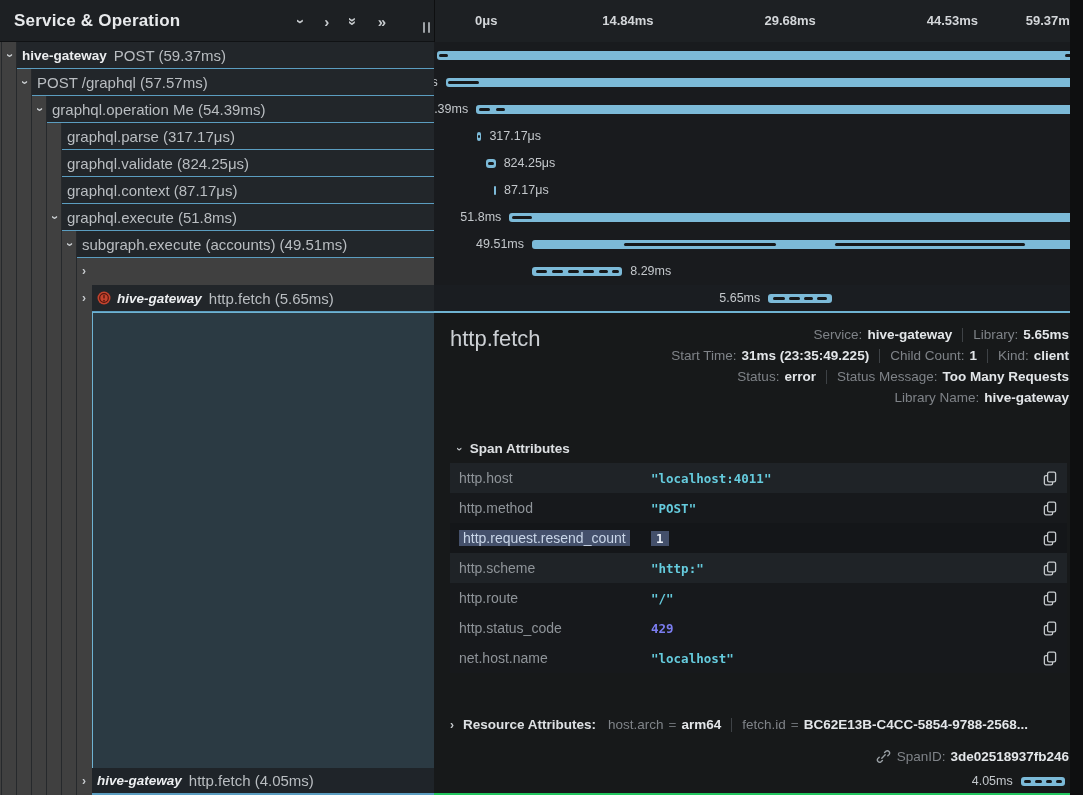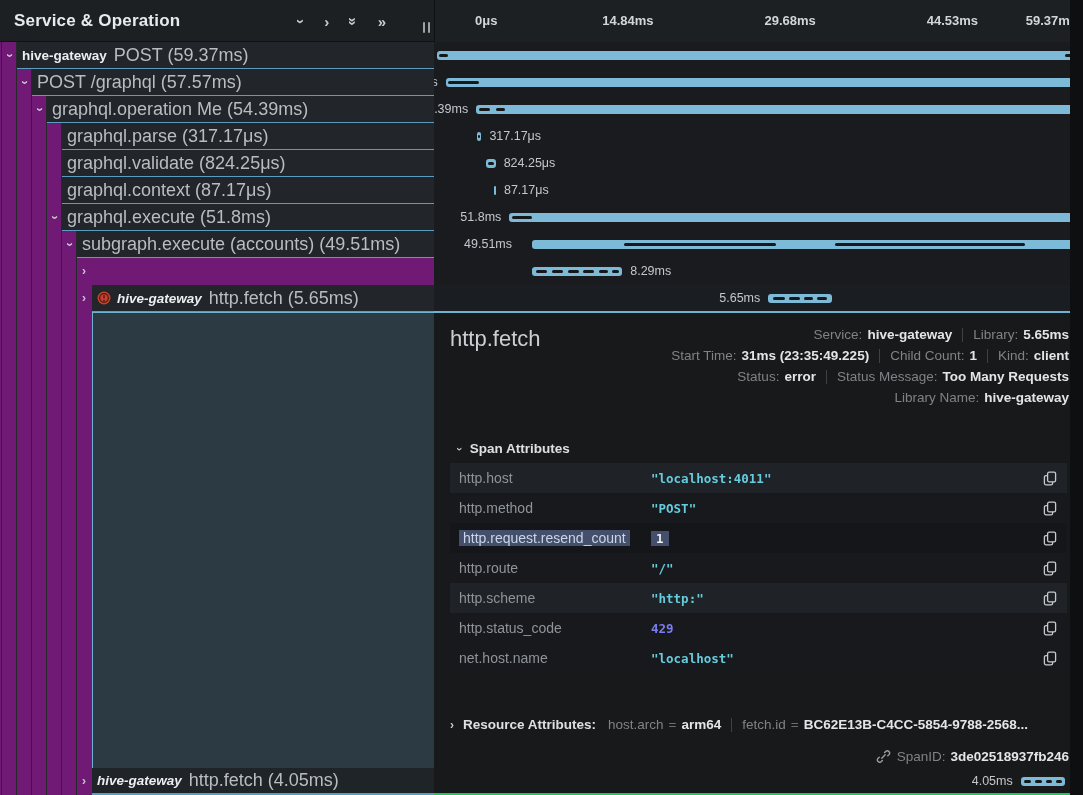--- a/index.html
+++ b/index.html
@@ -1,19 +1,19 @@
 <!DOCTYPE html>
 <html style="--bar: #7cbad8; --string: #65cbdd; --number: #7b7df0; --selection: #44506b;"><head>
 <meta charset="utf-8">
 <style>
   * { margin:0; padding:0; box-sizing:border-box; }
   html,body { background:#0e0f10; }
   #app {
     position:relative; width:1070px; height:795px; overflow:hidden;
-    background:#701a75;
+    background:#404040;
     font-family:"Liberation Sans","DejaVu Sans",sans-serif;
     -webkit-font-smoothing:antialiased;
   }
   
   .hdr-left {
     position:absolute; left:0; top:0; width:434px; height:42px;
     background:#1d2023; border-bottom:1px solid #101214;
     display:flex; align-items:center; z-index:5;
   }
   .hdr-title { color:#e8eaec; font-size:17px; font-weight:bold; margin-left:14px; letter-spacing:.2px; }
@@ -32,21 +32,21 @@
   
   .guide { position:absolute; top:42px; bottom:0; width:1px; background:#26292c; z-index:0; }
   .tree-chev { position:absolute; width:14px; height:27px; line-height:27px; text-align:center;
     color:#c6cacd; font-size:12px; font-weight:bold; z-index:2; cursor:pointer; }
   .tree-chev span{display:inline-block;}
   .tree-box {
     position:absolute; height:27px; background:#22262a;
     border-bottom:1px solid #5b9dc0; z-index:1; cursor:pointer;
     display:flex; align-items:center; padding-left:5px; overflow:hidden; white-space:nowrap;
   }
-  .tree-label { color:#b9bdc1; font-size:18px; }
+  .tree-label { color:#b9bdc1; font-size:15px; }
   .tree-svc   { color:#eceef0; font-size:13.5px; font-weight:bold; margin-right:7px; }
   .tree-svc.it { font-style:italic; }
   .err-ico { width:14px; height:14px; margin-right:6px; flex:0 0 auto; }
   
   .tl-row { position:absolute; left:434px; width:649px; height:27px; overflow:hidden; z-index:1; background:#191b1e; }
   .tl-row.sel { background:#1a1d21; }
   .bar { position:absolute; top:9px; height:9px; background:var(--bar); border-radius:3px; min-width:2px; }
   .seg { position:absolute; top:3px; height:3px; background:#16181a; border-radius:2px; }
   .tl-label { position:absolute; top:0; line-height:27px; font-size:12.5px; color:#c3c7cb; white-space:nowrap; }
   
@@ -213,21 +213,21 @@
         <div class="bar" style="left: 11.6%; width: 87.5%;">
           <div class="seg" style="left: 0.4%; width: 3.6%;"></div>
         </div>
         <span class="tl-label" style="right: 88.4%; margin-right: 8px;">51.8ms</span>
       </div>
       <div class="tl-row" style="top: 231px;">
         <div class="bar" style="left: 15.1%; width: 83.4%;">
           <div class="seg" style="left: 17%; width: 28%;"></div>
           <div class="seg" style="left: 56%; width: 35%;"></div>
         </div>
-        <span class="tl-label" style="right: 84.9%; margin-right: 20px;">49.51ms</span>
+        <span class="tl-label" style="right: 84.9%; margin-right: 8px;">49.51ms</span>
       </div>
       <div class="tl-row" style="top: 258px;">
         <div class="bar" style="left: 15.1%; width: 13.9%;">
           <div class="seg" style="left: 5%; width: 12%;"></div>
           <div class="seg" style="left: 22%; width: 12%;"></div>
           <div class="seg" style="left: 40%; width: 12%;"></div>
           <div class="seg" style="left: 57%; width: 12%;"></div>
           <div class="seg" style="left: 74%; width: 10%;"></div>
           <div class="seg" style="left: 89%; width: 7%;"></div>
         </div>
@@ -307,33 +307,33 @@
         <div class="attr-row selrow">
           <span class="attr-key"><span class="hl-key">http.request.resend_count</span></span>
           <span class="attr-val t-number"><span class="hl-val">1</span></span>
           <span class="copy-btn">
             <svg width="14" height="15" viewBox="0 0 14 15" fill="none" stroke="#c6cacd" stroke-width="1.3" stroke-linejoin="round">
               <rect x="4.6" y="1.2" width="8" height="9.6" rx="1.6"></rect>
               <path d="M9.6 10.8 v1.4 a1.6 1.6 0 0 1 -1.6 1.6 H3 a1.6 1.6 0 0 1 -1.6 -1.6 V6.2 a1.6 1.6 0 0 1 1.6 -1.6 h1.6"></path>
             </svg>
           </span>
         </div>
+        <div class="attr-row zeb0">
+          <span class="attr-key">http.scheme</span>
+          <span class="attr-val t-string">"http:"</span>
+          <span class="copy-btn">
+            <svg width="14" height="15" viewBox="0 0 14 15" fill="none" stroke="#c6cacd" stroke-width="1.3" stroke-linejoin="round">
+              <rect x="4.6" y="1.2" width="8" height="9.6" rx="1.6"></rect>
+              <path d="M9.6 10.8 v1.4 a1.6 1.6 0 0 1 -1.6 1.6 H3 a1.6 1.6 0 0 1 -1.6 -1.6 V6.2 a1.6 1.6 0 0 1 1.6 -1.6 h1.6"></path>
+            </svg>
+          </span>
+        </div>
         <div class="attr-row zeb1">
           <span class="attr-key">http.route</span>
           <span class="attr-val t-string">"/"</span>
-          <span class="copy-btn">
-            <svg width="14" height="15" viewBox="0 0 14 15" fill="none" stroke="#c6cacd" stroke-width="1.3" stroke-linejoin="round">
-              <rect x="4.6" y="1.2" width="8" height="9.6" rx="1.6"></rect>
-              <path d="M9.6 10.8 v1.4 a1.6 1.6 0 0 1 -1.6 1.6 H3 a1.6 1.6 0 0 1 -1.6 -1.6 V6.2 a1.6 1.6 0 0 1 1.6 -1.6 h1.6"></path>
-            </svg>
-          </span>
-        </div>
-        <div class="attr-row zeb0">
-          <span class="attr-key">http.scheme</span>
-          <span class="attr-val t-string">"http:"</span>
           <span class="copy-btn">
             <svg width="14" height="15" viewBox="0 0 14 15" fill="none" stroke="#c6cacd" stroke-width="1.3" stroke-linejoin="round">
               <rect x="4.6" y="1.2" width="8" height="9.6" rx="1.6"></rect>
               <path d="M9.6 10.8 v1.4 a1.6 1.6 0 0 1 -1.6 1.6 H3 a1.6 1.6 0 0 1 -1.6 -1.6 V6.2 a1.6 1.6 0 0 1 1.6 -1.6 h1.6"></path>
             </svg>
           </span>
         </div>
         <div class="attr-row zeb1">
           <span class="attr-key">http.status_code</span>
           <span class="attr-val t-number">429</span>

